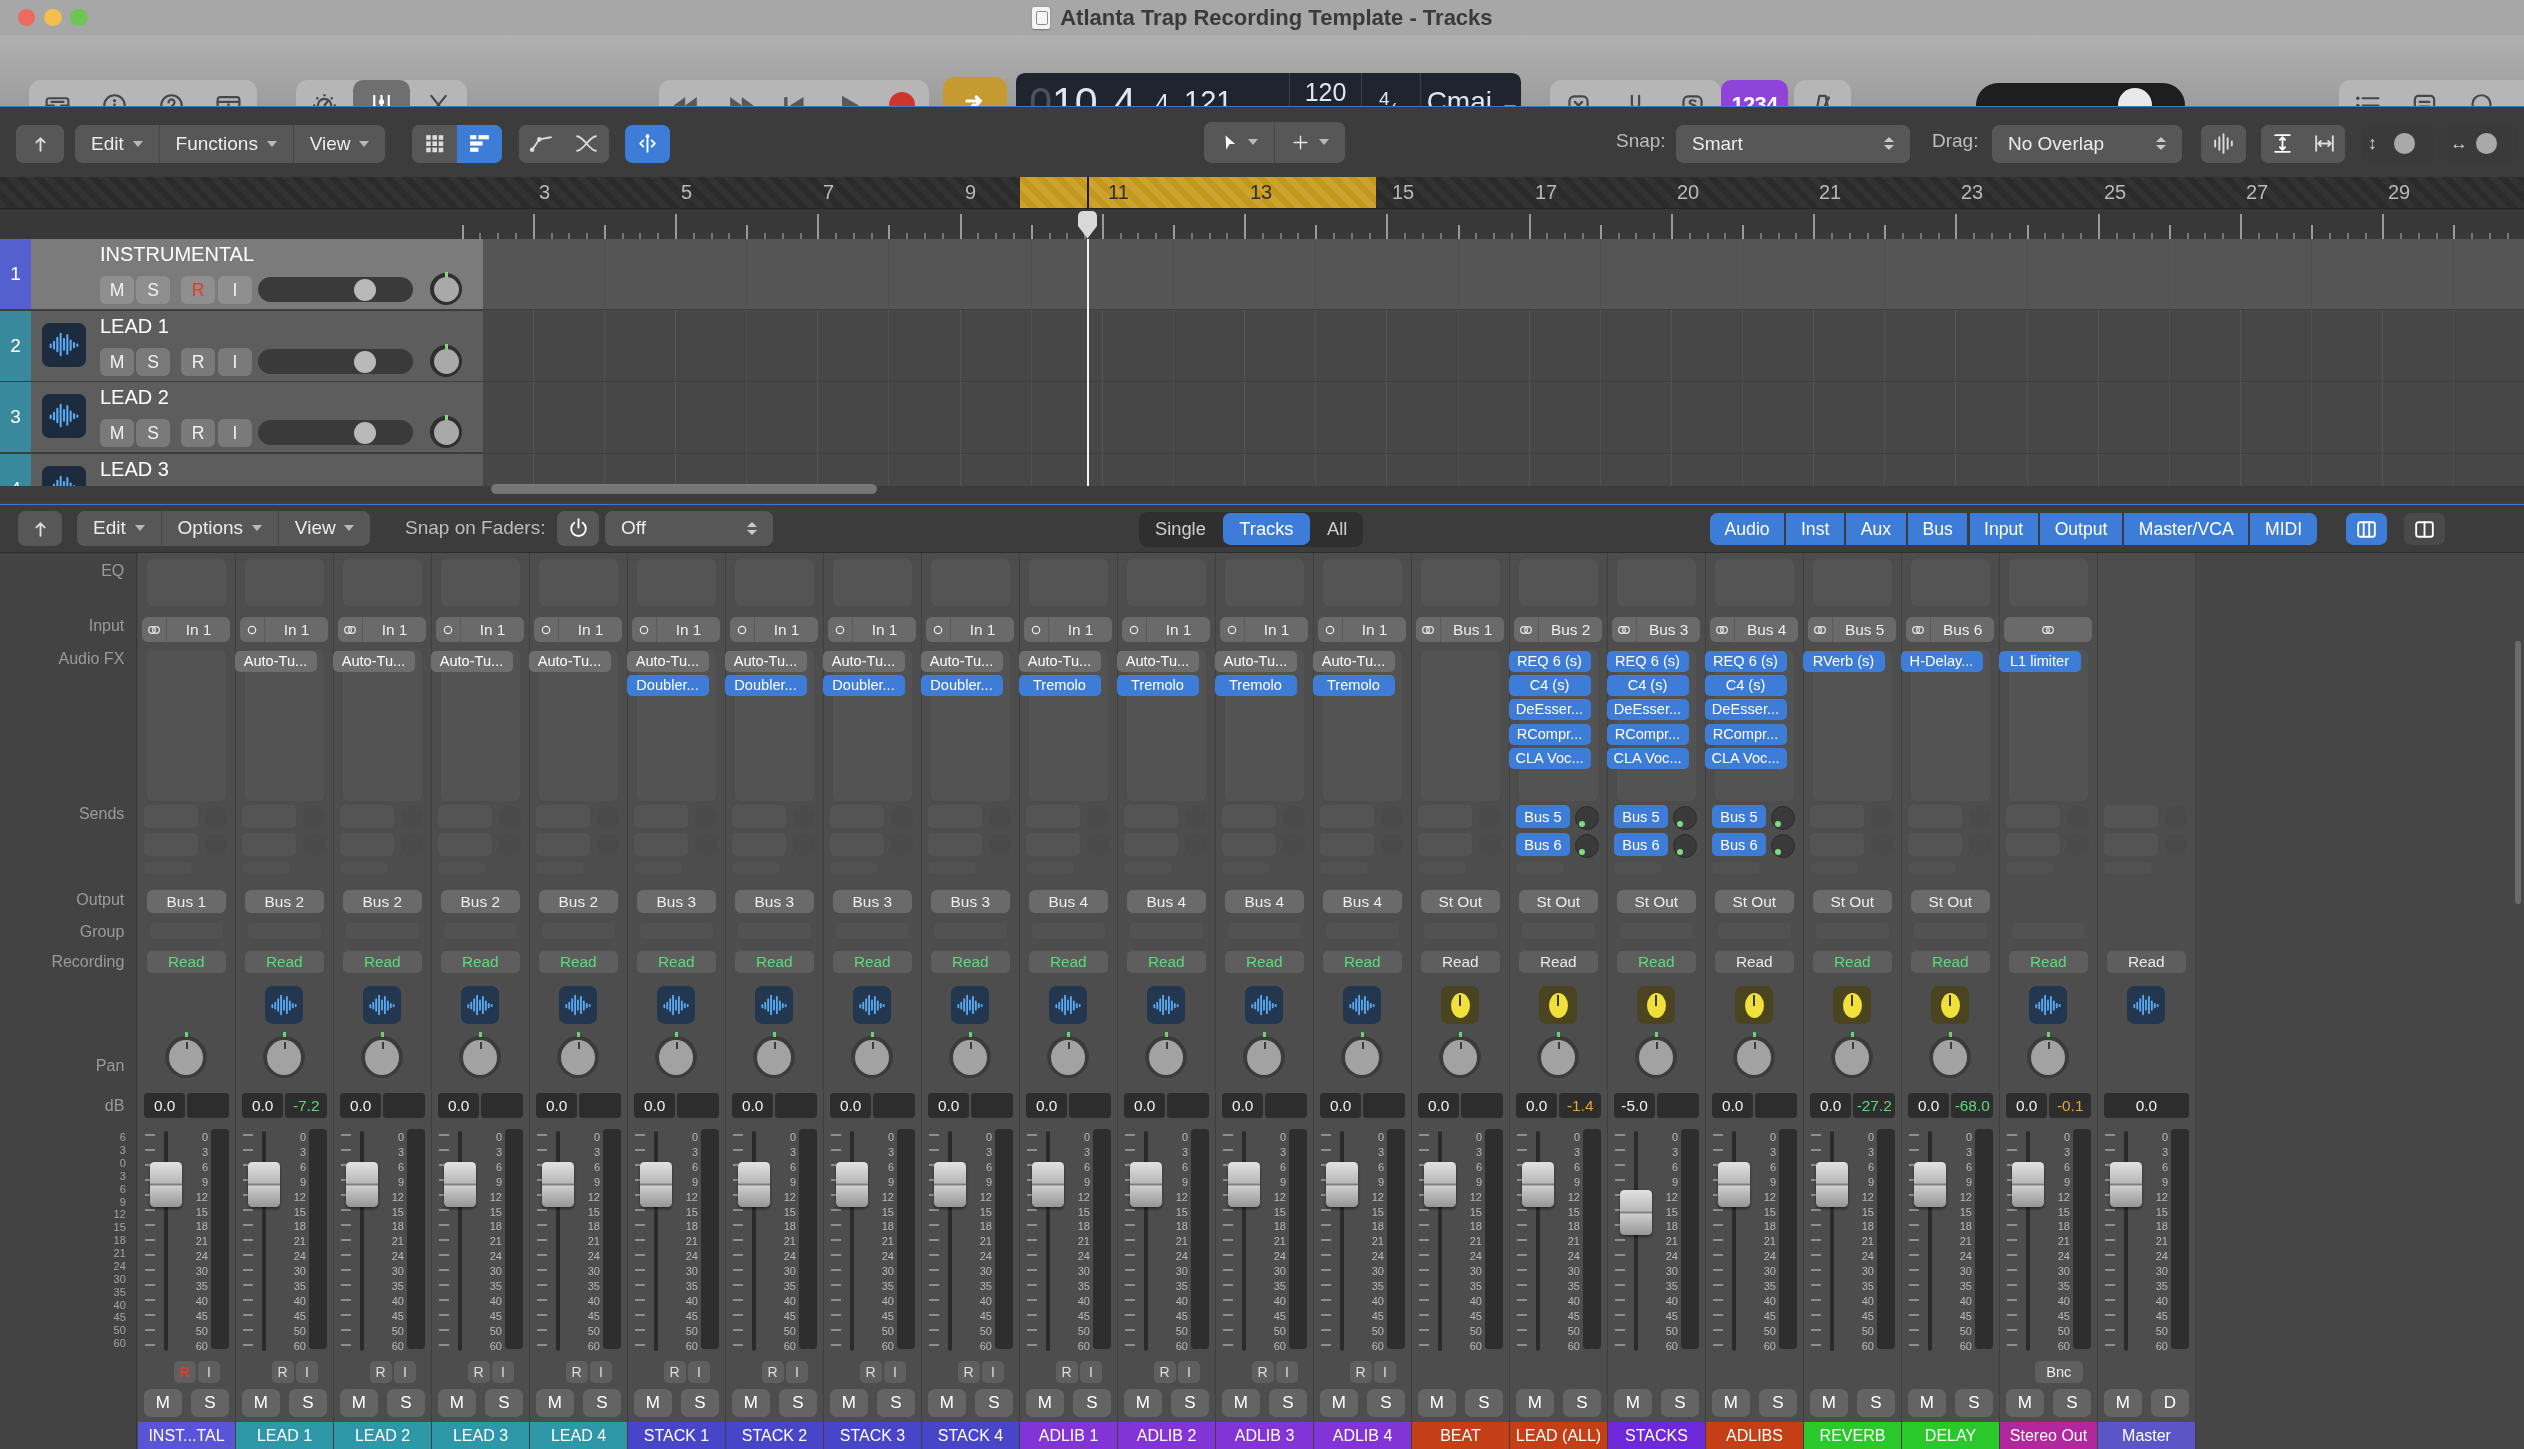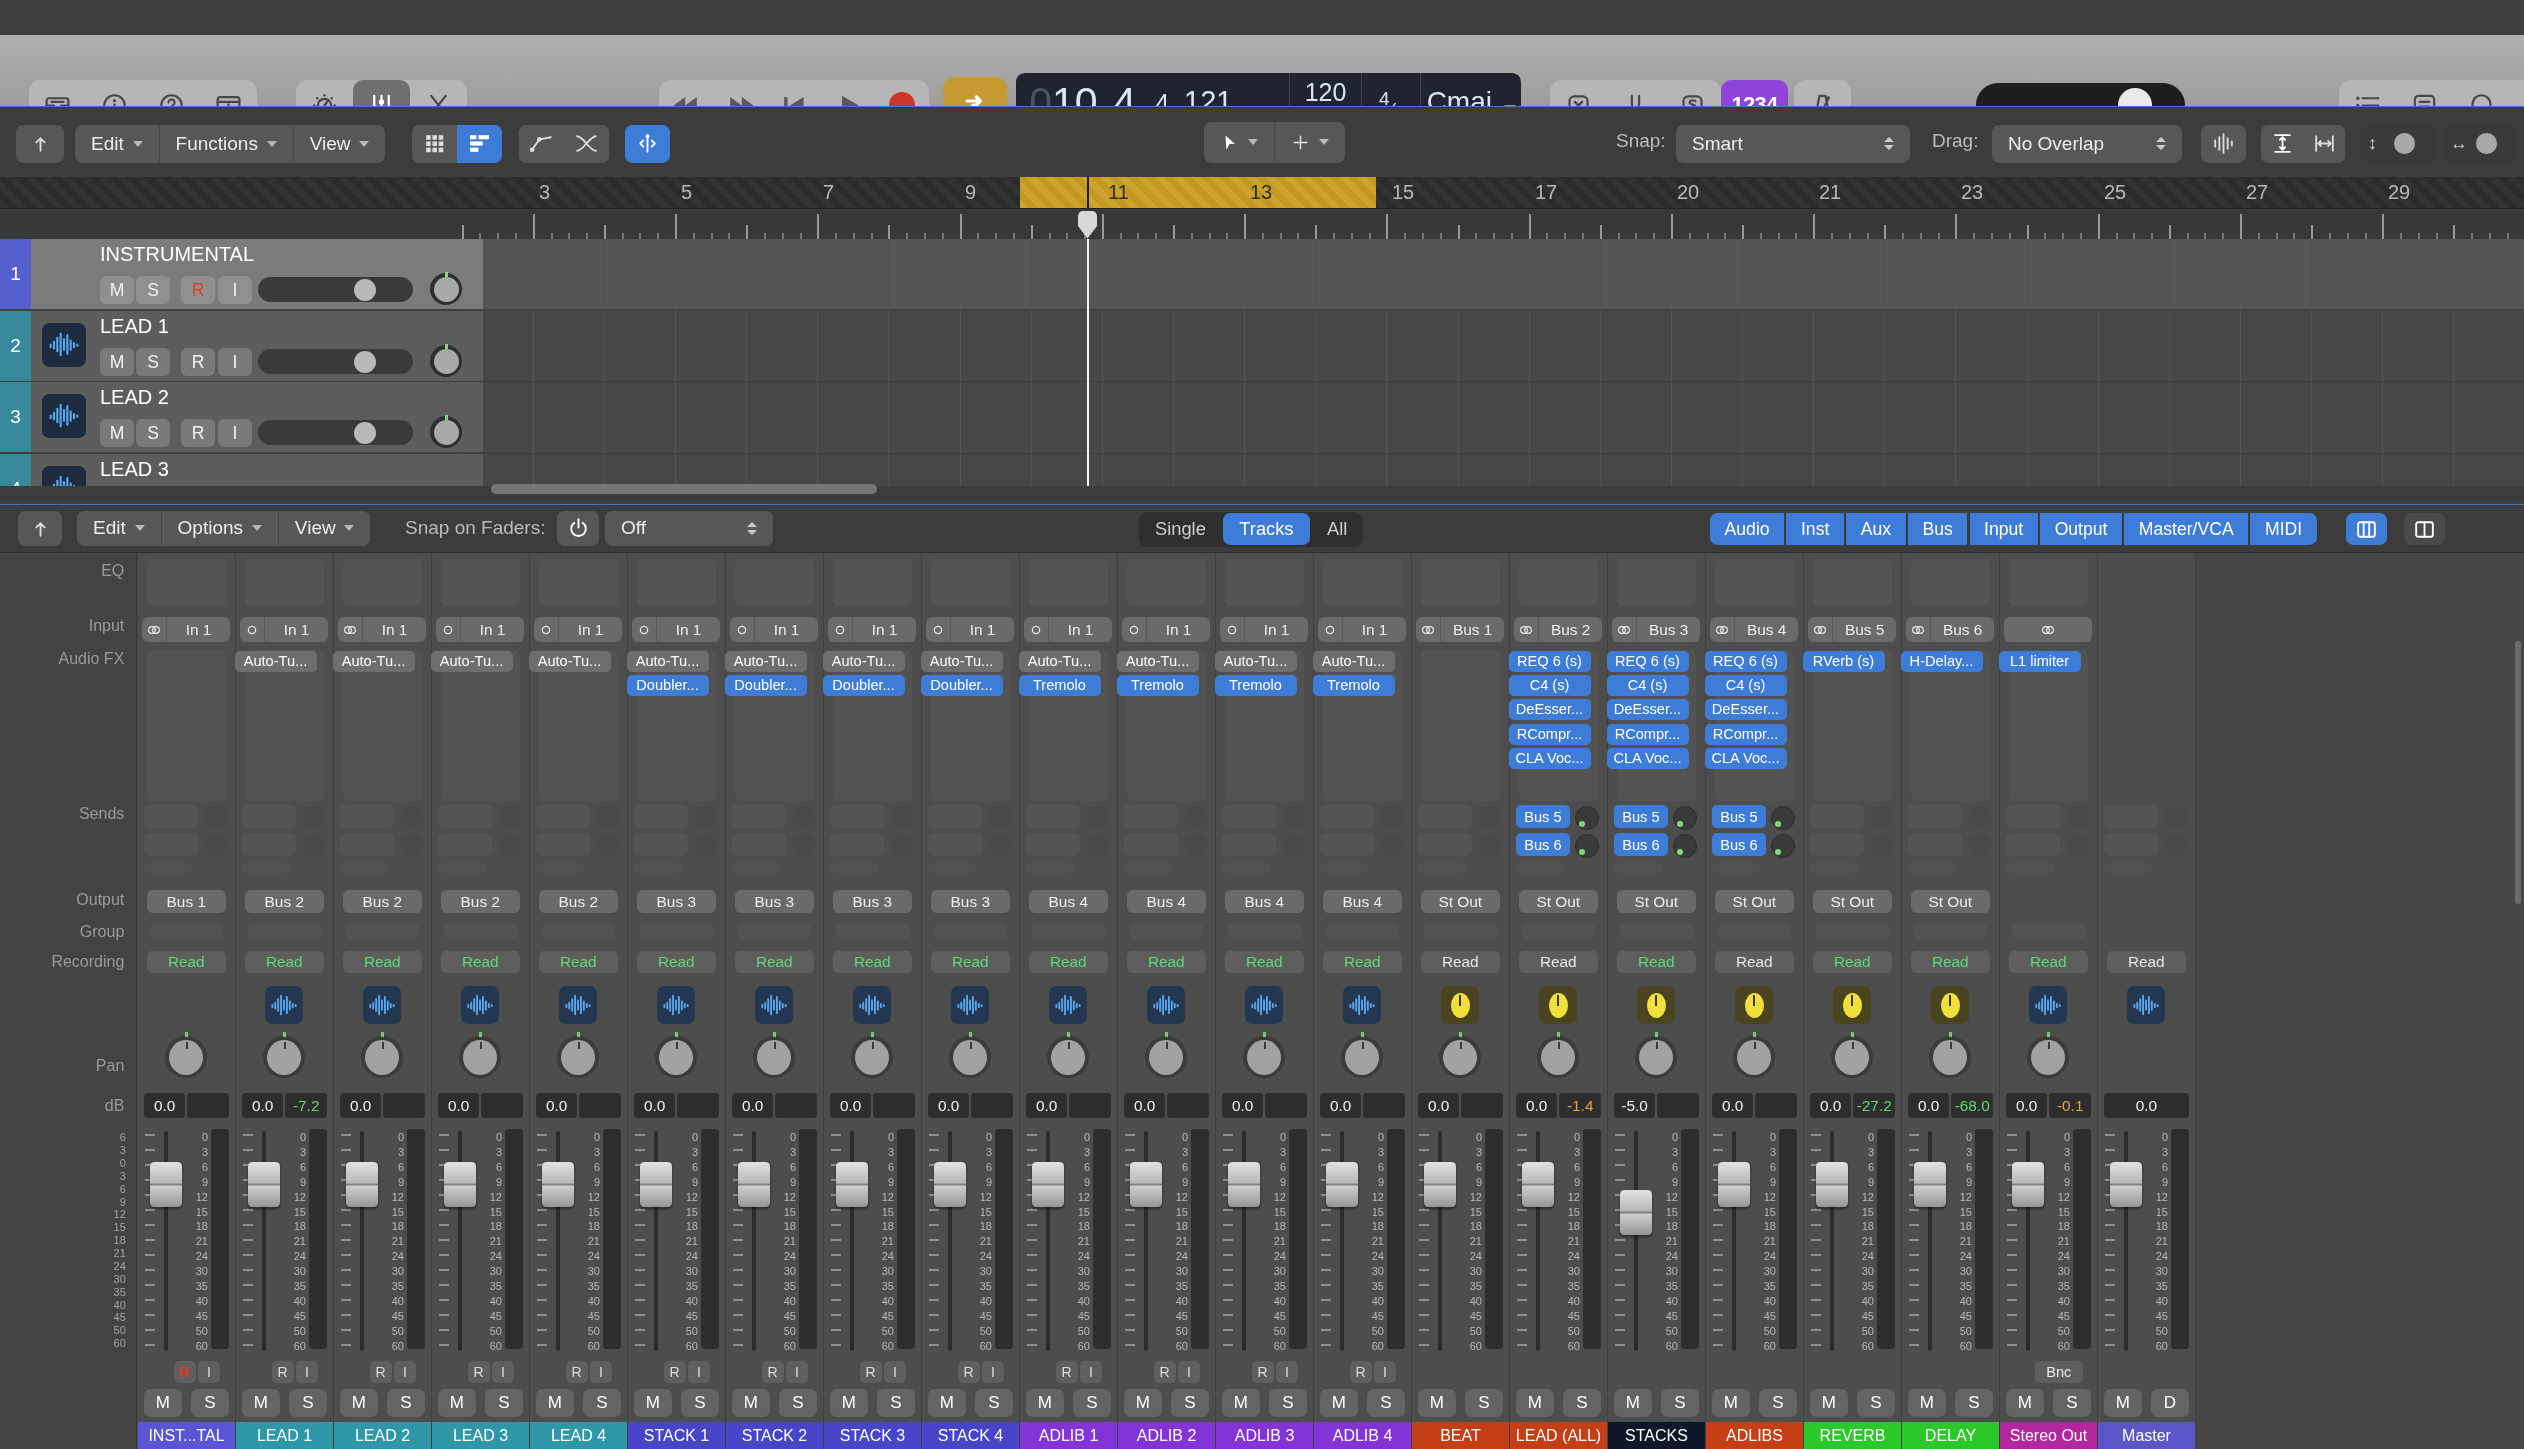--- a/index.html
+++ b/index.html
@@ -167,20 +167,29 @@
   #mx-scrollbar{left:2515px;top:88px;width:5.9px;height:263px;border-radius:2.9px;background:#9a9a9a;opacity:.45;}
   svg{display:block;}
   .st{fill:none;stroke:currentColor;stroke-width:1.8;stroke-linecap:round;stroke-linejoin:round;}
   .fl{fill:currentColor;stroke:none;}
 </style>
 </head>
 <body>
 
 <div id="stage">
 
+  <div class="abs" id="titlebar">
+    <div class="abs tl" id="tl-red"></div>
+    <div class="abs tl" id="tl-yellow"></div>
+    <div class="abs tl" id="tl-green"></div>
+    <div class="abs" id="title-wrap">
+      <div id="doc-icon"></div>
+      <span id="window-title">Atlanta Trap Recording Template - Tracks</span>
+    </div>
+  </div>
 
   <div class="abs" id="toolbar">
     <div class="tb-pill" id="tb-left1" style="left:29px;">
         <div class="tb-btn">
           <svg viewBox="0 0 24 24">
             <rect class="st" x="3" y="6" width="18" height="13" rx="2"></rect>
             <path class="st" d="M3 12h6a3 3 0 0 0 6 0h6M7 9h10"></path>
           </svg>
         </div>
         <div class="tb-btn">
@@ -1964,21 +1973,21 @@
                 <span style="top: 200px;">50</span>
                 <span style="top: 215px;">60</span>
               </div>
               <div class="f-meter"></div>
             </div>
             <div class="ri-row"></div>
             <div class="ms-row">
               <div class="ms-btn" style="left: 5.9px;">M</div>
               <div class="ms-btn" style="left: 53px;">S</div>
             </div>
-            <div class="name-row" style="background: #0f172a;">STACKS</div>
+            <div class="name-row" style="background: #6d28d9;">STACKS</div>
           </div>
           <div class="strip">
             <div class="eq-box"></div>
             <div class="in-btn">
               <span class="in-fmt">
                 <svg viewBox="0 0 24 24">
                   <circle class="st" cx="9" cy="12" r="5"></circle>
                   <circle class="st" cx="15" cy="12" r="5"></circle>
                 </svg>
               </span>

